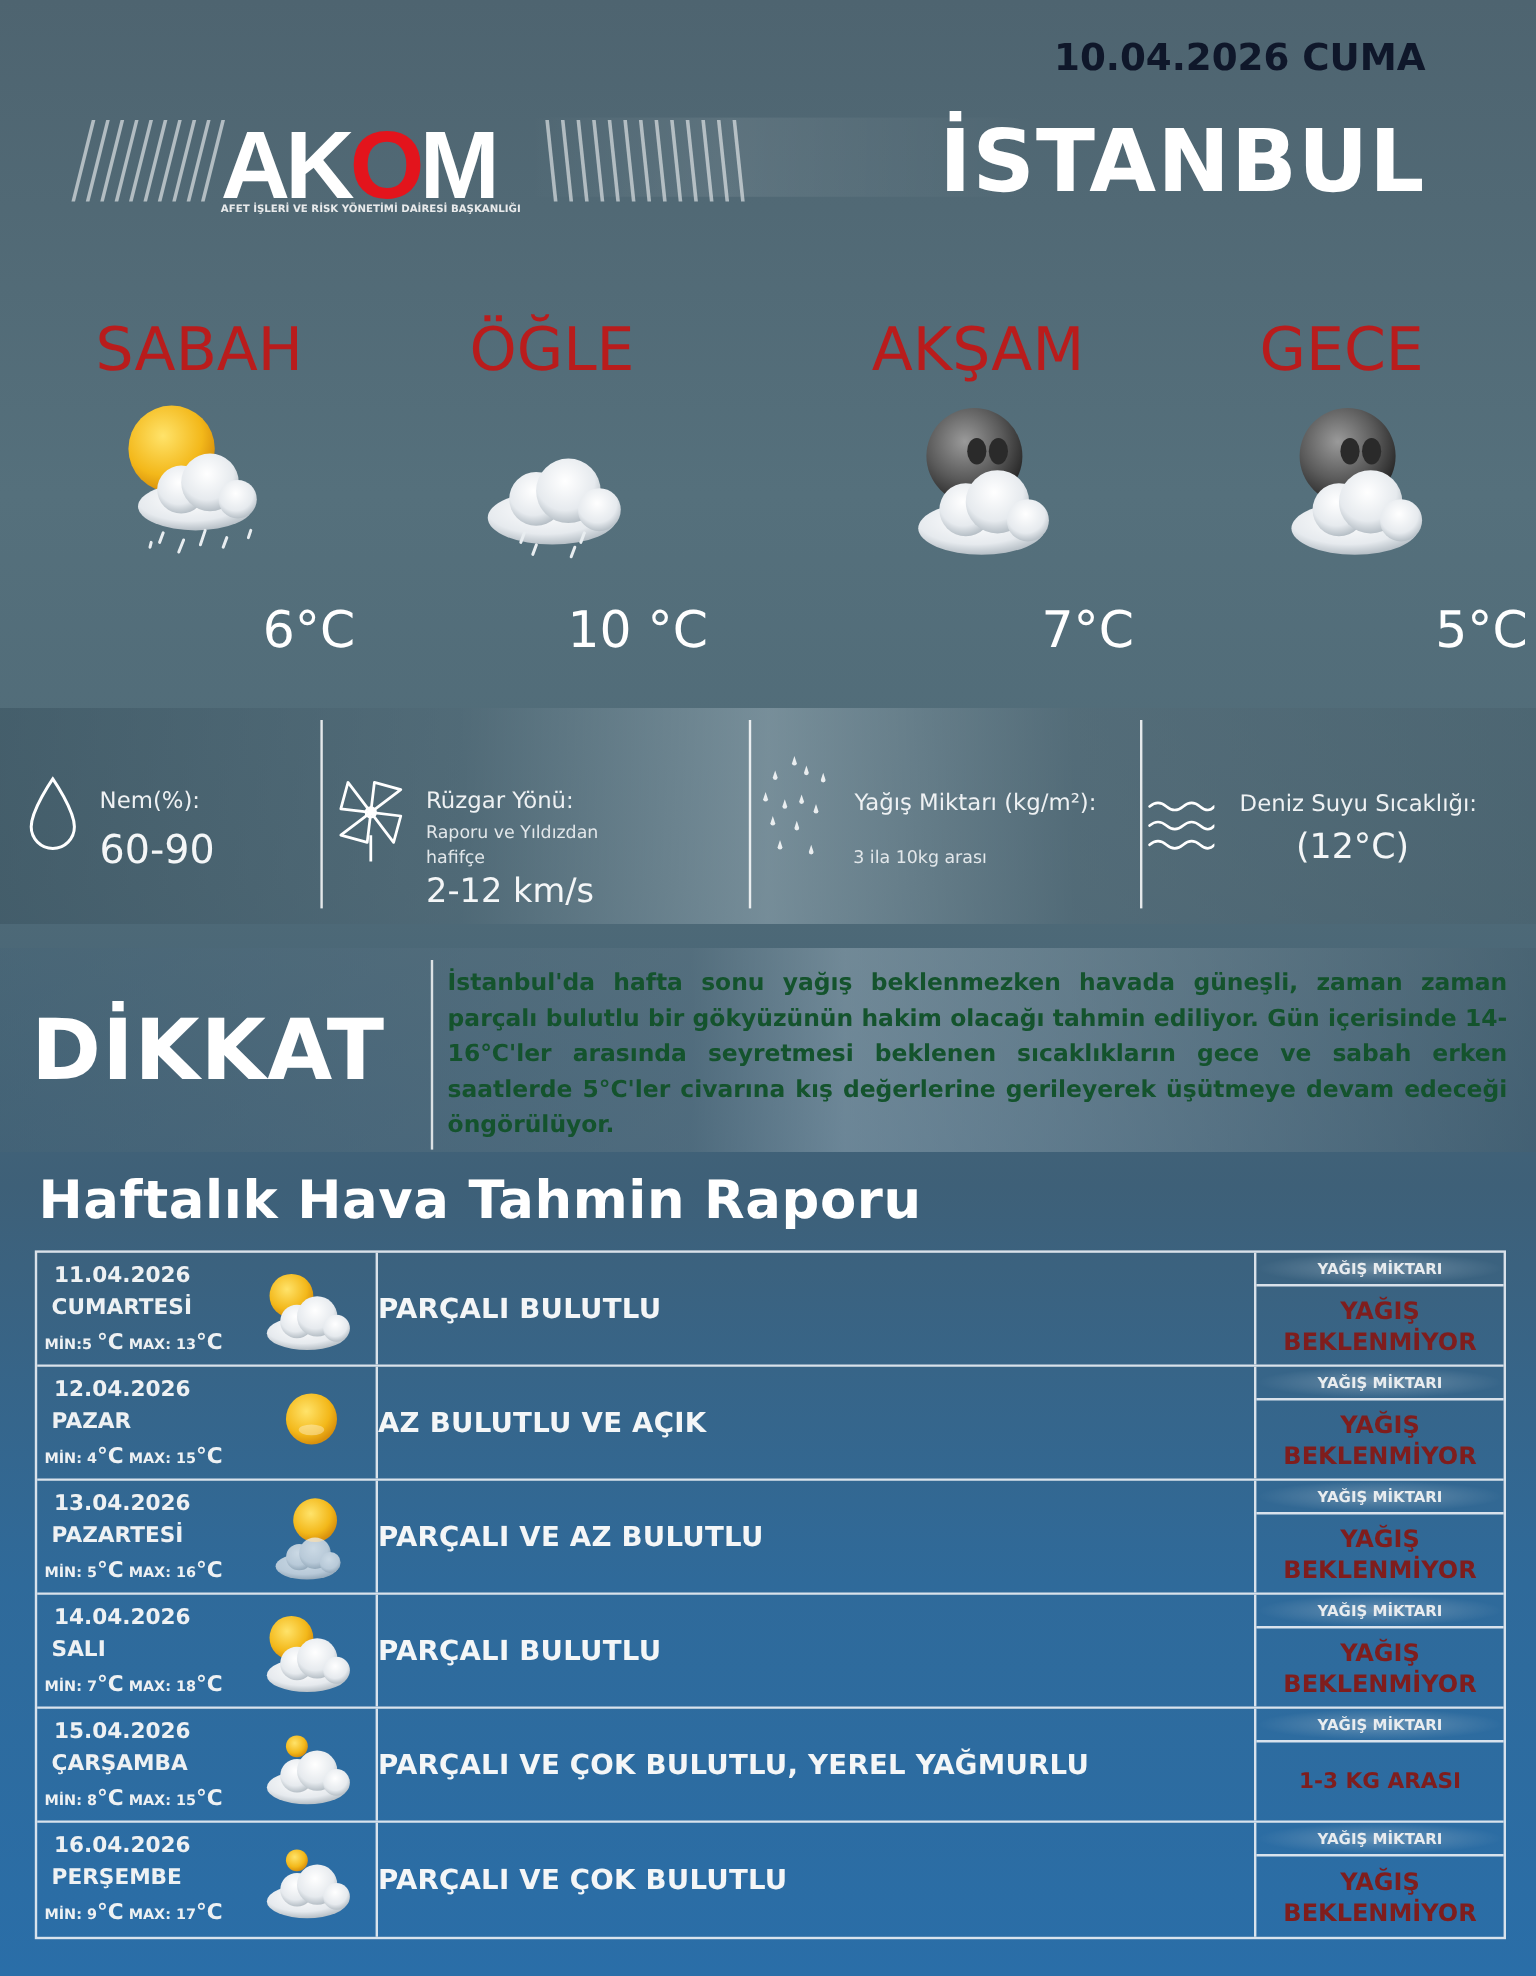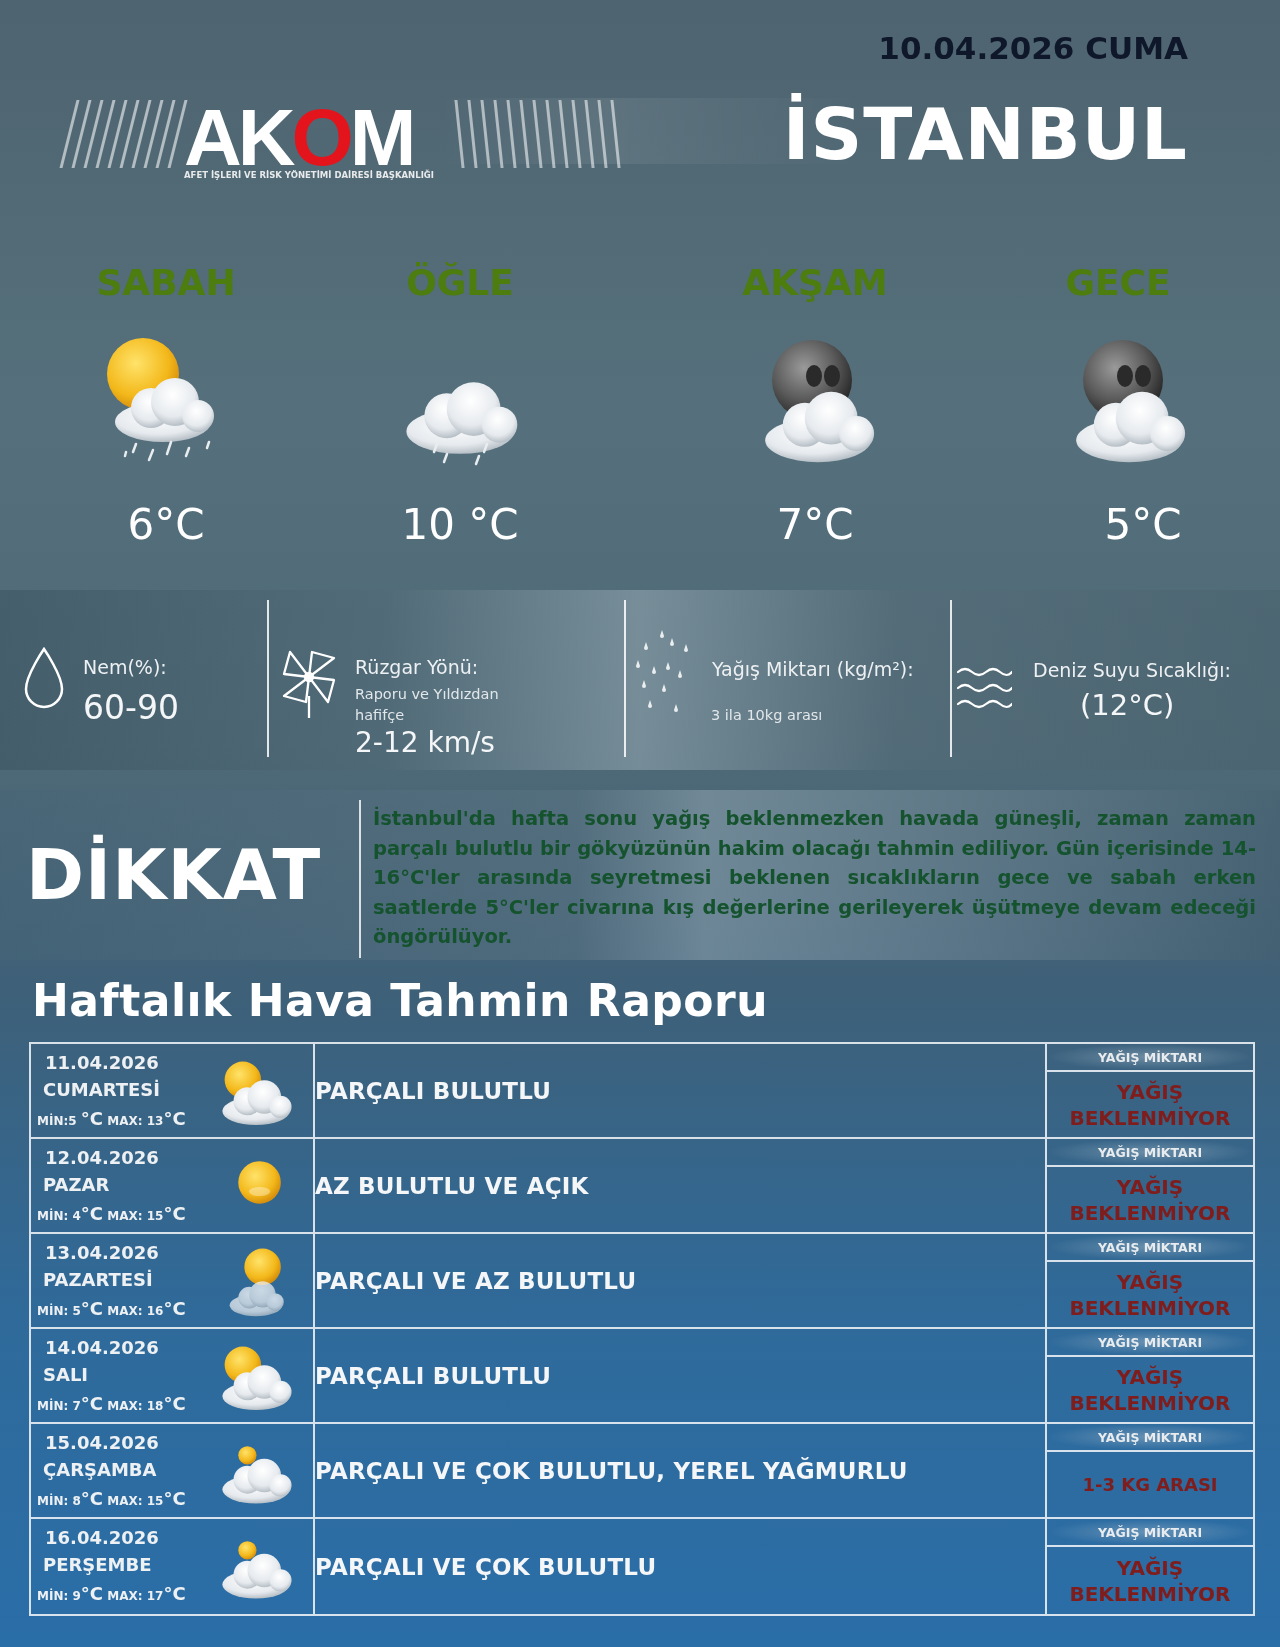--- a/index.html
+++ b/index.html
@@ -23,22 +23,22 @@
   .logo-stripes span { display: block; width: 3px; height: 68px; background: rgba(255,255,255,0.7); transform: skewX(-14deg); }
   .logo-stripes.left { left: 0; opacity: 0.8; }
   .logo-stripes.right { left: 390px; gap: 10px; }
   .logo-stripes.right span { transform: skewX(6deg); background: rgba(255,255,255,0.55); }
   .logo-text { position: absolute; left: 116px; top: -4px; font-size: 80px; font-weight: bold; letter-spacing: -4px; color: #fff; font-family: "Liberation Sans", sans-serif; }
   .logo-text .o { color: #e3141c; }
   .logo-sub { position: absolute; left: 116px; top: 74px; font-size: 8.5px; font-weight: bold; color: #e8eaeb; letter-spacing: 0px; white-space: nowrap; }
 
   
   .period { position: absolute; top: 262px; width: 260px; text-align: center; }
-  .period .label { font-size: 36px; font-weight: bold; color: #4d7c0f; letter-spacing: 0px; }
-  .period .temp { position: absolute; top: 238px; left: 0; width: 100%; font-size: 42px; font-weight: normal; color: #fff; text-align: center; }
+  .period .label { font-size: 50px; font-weight: normal; color: #b91c1c; letter-spacing: 0px; }
+  .period .temp { position: absolute; top: 238px; left: 0; width: 100%; font-size: 42px; font-weight: normal; color: #fff; text-align: right; }
   .period .icon { position: absolute; left: 50%; top: 70px; width: 170px; height: 150px; margin-left: -85px; }
 
   
   .stats { left: 0; top: 590px; width: 1280px; height: 180px;
     background: linear-gradient(90deg, rgba(60,85,98,0.6) 0%, rgba(80,105,118,0.5) 30%, rgba(150,170,180,0.55) 50%, rgba(85,108,120,0.5) 70%, rgba(72,96,108,0.5) 100%); }
   .vline { position: absolute; top: 10px; width: 2px; height: 157px; background: rgba(255,255,255,0.85); }
   .stat-title { position: absolute; font-size: 19px; color: #eef1f3; white-space: nowrap; }
   .stat-sub { position: absolute; font-size: 14.5px; color: #e2e7ea; white-space: nowrap; line-height: 21px; }
   .stat-value { position: absolute; font-size: 33px; color: #f4f6f7; white-space: nowrap; }
 

